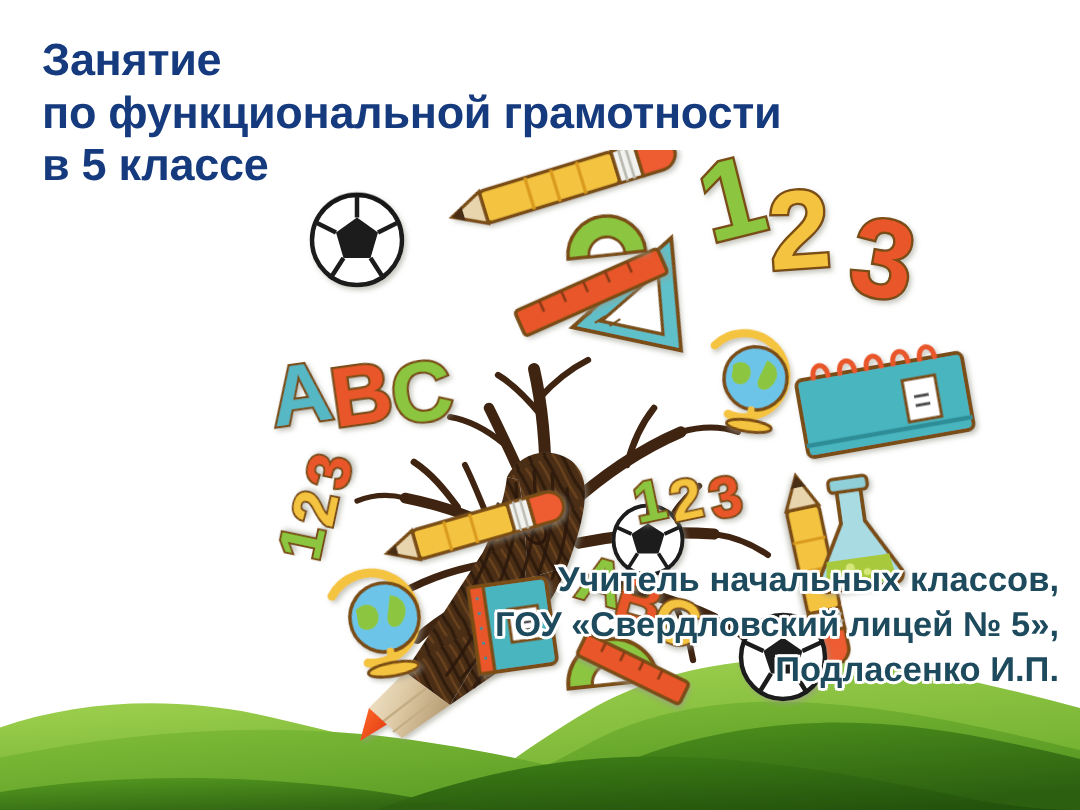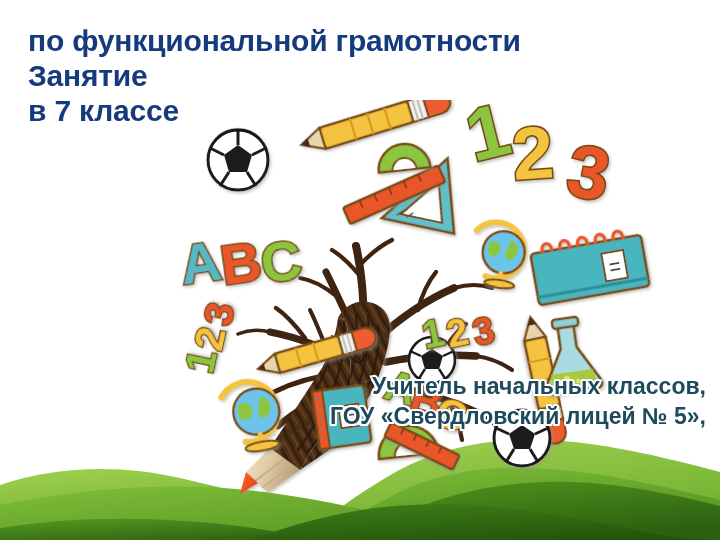--- a/index.html
+++ b/index.html
@@ -370,23 +370,24 @@
       <path d="M-30,8 A30,30 0 0,1 30,8 Z" fill="#8cc63f" stroke="#7a4d12" stroke-width="2.6"></path>
       <path d="M-14,8 A14,14 0 0,1 14,8 Z" fill="#ffffff" stroke="#7a4d12" stroke-width="2.2"></path>
     </g>
     <g filter="url(#stick)" transform="translate(272,346) rotate(26)">
       <rect x="-38" y="-8" width="76" height="16" rx="2.5" fill="#e8562a" stroke="#7a4d12" stroke-width="2.4"></rect>
       <path d="M-24,-8 L-24,-1 M-10,-8 L-10,-1 M4,-8 L4,-1 M18,-8 L18,-1" stroke="#8a3a18" stroke-width="1.8"></path>
     </g>
   </svg>
 
   <div id="title-block">
+    <div class="title-line">Занятие</div>
     <div class="title-line">по функциональной грамотности</div>
-    <div class="title-line">Занятие</div>
-    <div class="title-line">в 7 классе</div>
+    <div class="title-line">в 5 классе</div>
   </div>
 
   <div id="author-block">
     <div class="author-line">Учитель начальных классов,</div>
     <div class="author-line">ГОУ «Свердловский лицей № 5»,</div>
+    <div class="author-line">Подласенко И.П.</div>
   </div>
 
 </div>
 
 </body></html>

